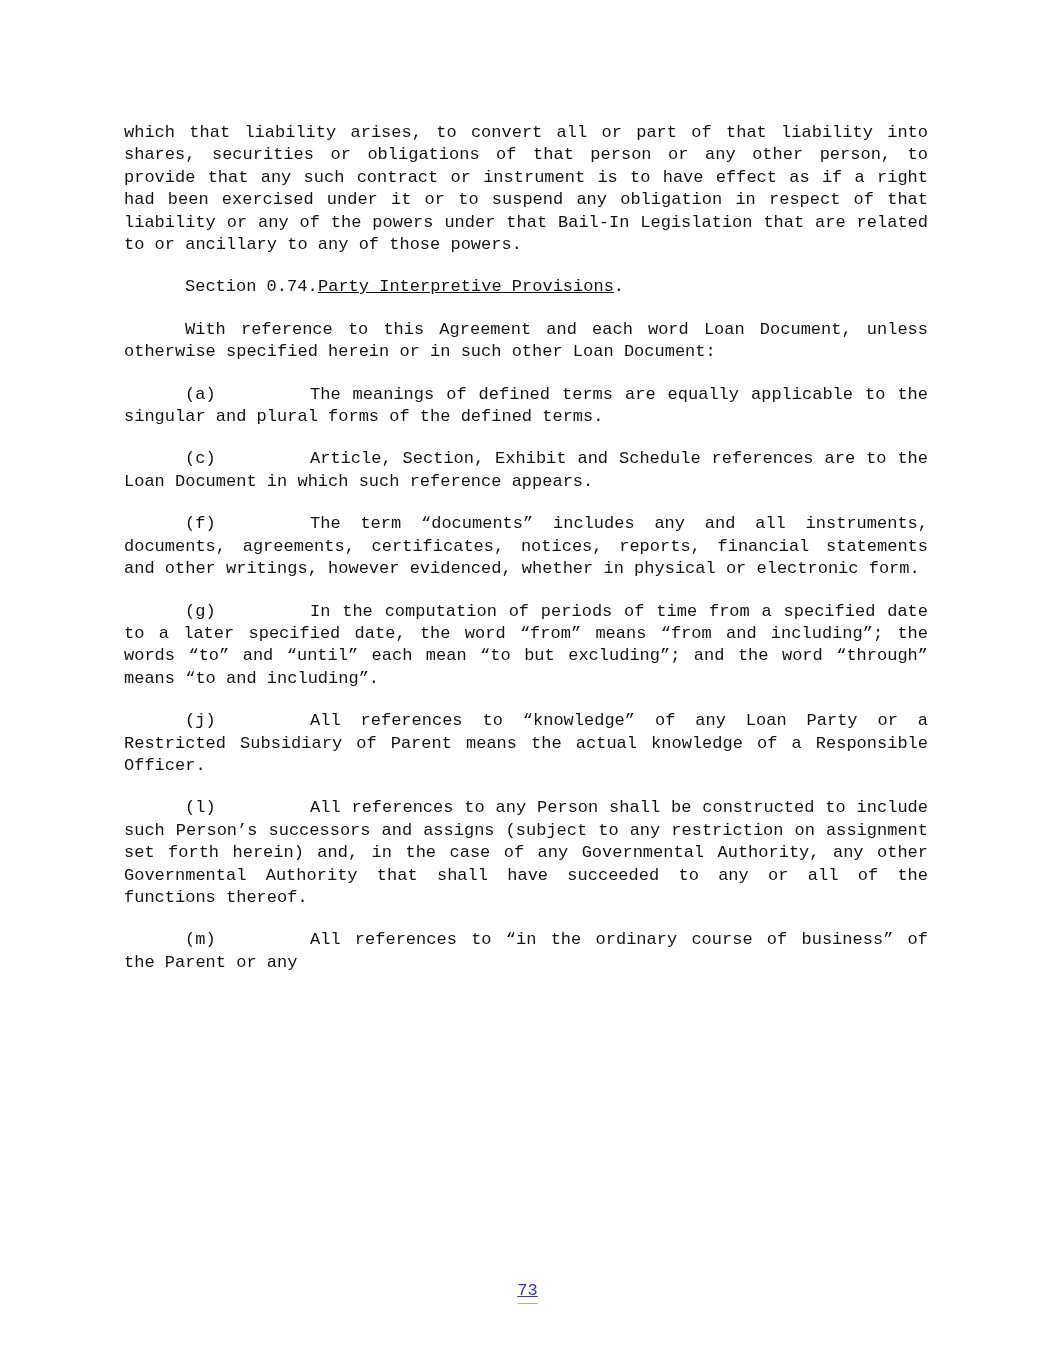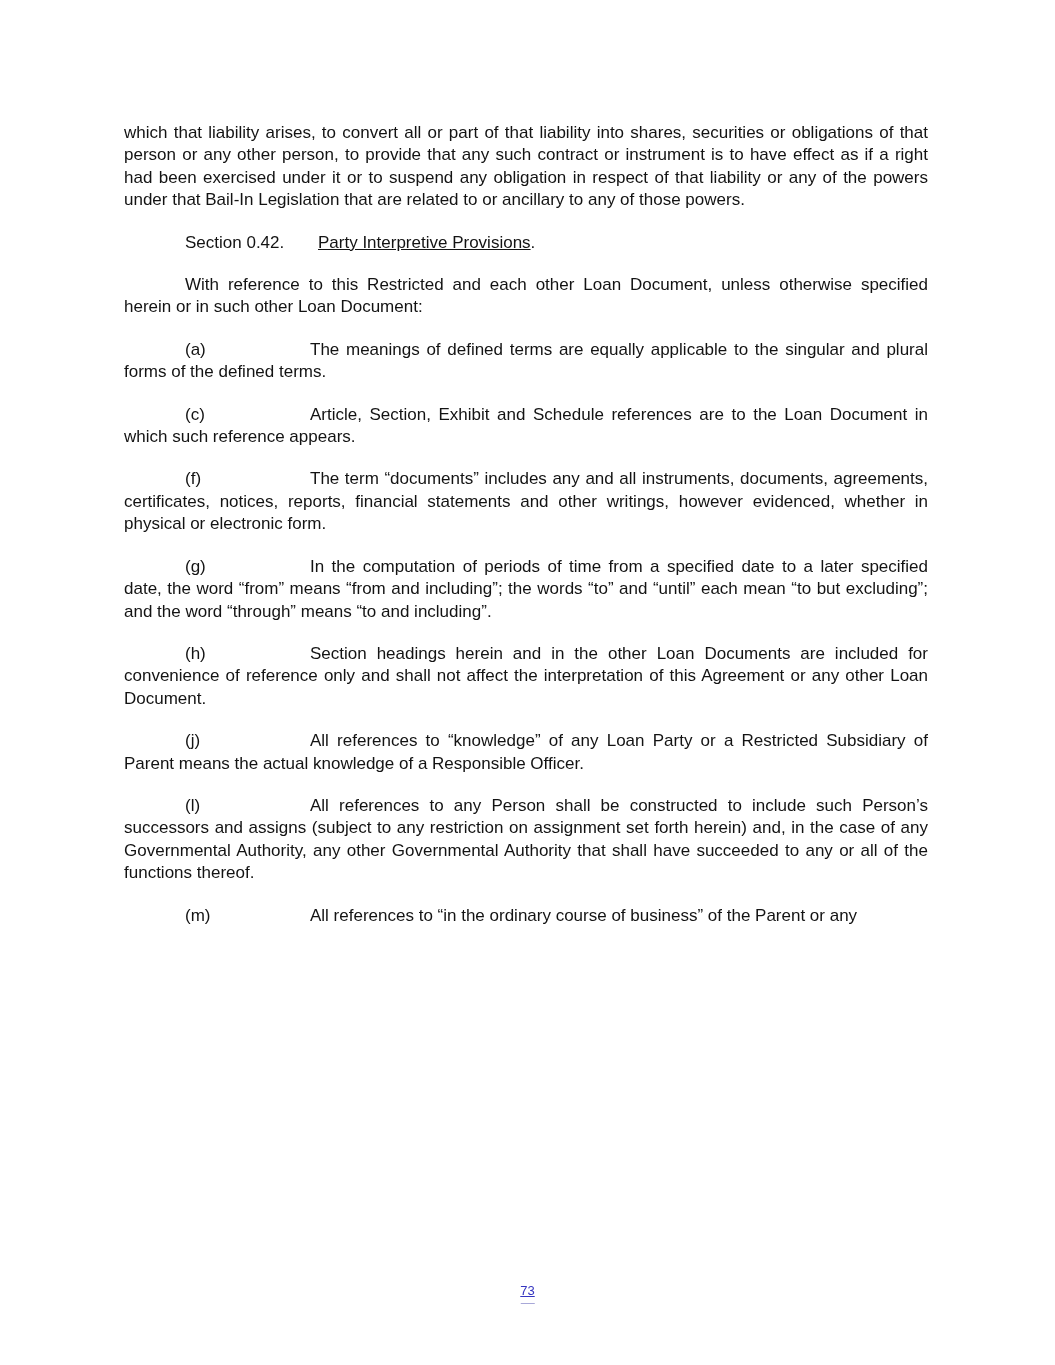--- a/index.html
+++ b/index.html
@@ -1,21 +1,21 @@
 <!DOCTYPE html>
 <html><head>
 <meta charset="utf-8">
 <style>
   html, body { margin: 0; padding: 0; background: #ffffff; }
   .page {
     position: relative;
     width: 1055px;
     height: 1365px;
     background: #ffffff;
-    font-family: Liberation Sans, sans-serif;
+    font-family: Liberation Mono, monospace;
     font-size: 17px;
     line-height: 22.4px;
     color: #131313;
     overflow: hidden;
   }
   .content {
     position: absolute;
     left: 124px;
     top: 122px;
     width: 804px;
@@ -25,52 +25,51 @@
   .indent { text-indent: 61px; }
   .heading { margin-left: 61px; text-align: left; }
   .sec-label { display: inline-block; width: 133px; }
   .sec-title { text-decoration: underline; }
   .num { display: inline-block; margin-left: 61px; width: 125px; }
   .pageno {
     position: absolute;
     top: 1280px;
     left: 50%;
     transform: translateX(-50%);
-    font-size: 13px;
+    font-size: 17px;
     color: #3535c0;
     text-decoration: underline;
     border-bottom: 1px solid #a8a8d8;
     padding-bottom: 1px;
     cursor: pointer;
   }
 </style>
 </head>
 <body>
 
 <div class="page">
   <div class="content">
 
     <p class="para">which that liability arises, to convert all or part of that liability into shares, securities or obligations of that person or any other person, to provide that any such contract or instrument is to have effect as if a right had been exercised under it or to suspend any obligation in respect of that liability or any of the powers under that Bail-In Legislation that are related to or ancillary to any of those powers.</p>
 
-    <p class="para heading"><span class="sec-label">Section 0.42.</span><span class="sec-title">Party Interpretive Provisions</span><span>.</span></p>
+    <p class="para heading"><span class="sec-label">Section 0.74.</span><span class="sec-title">Party Interpretive Provisions</span><span>.</span></p>
 
-    <p class="para indent">With reference to this Restricted and each other Loan Document, unless otherwise specified herein or in such other Loan Document:</p>
+    <p class="para indent">With reference to this Agreement and each word Loan Document, unless otherwise specified herein or in such other Loan Document:</p>
 
     <p class="para"><span class="num">(a)</span><span>The meanings of defined terms are equally applicable to the singular and plural forms of the defined terms.</span></p>
 
 
     <p class="para"><span class="num">(c)</span><span>Article, Section, Exhibit and Schedule references are to the Loan Document in which such reference appears.</span></p>
 
 
 
     <p class="para"><span class="num">(f)</span><span>The term “documents” includes any and all instruments, documents, agreements, certificates, notices, reports, financial statements and other writings, however evidenced, whether in physical or electronic form.</span></p>
 
     <p class="para"><span class="num">(g)</span><span>In the computation of periods of time from a specified date to a later specified date, the word “from” means “from and including”; the words “to” and “until” each mean “to but excluding”; and the word “through” means “to and including”.</span></p>
 
-    <p class="para"><span class="num">(h)</span><span>Section headings herein and in the other Loan Documents are included for convenience of reference only and shall not affect the interpretation of this Agreement or any other Loan Document.</span></p>
 
 
     <p class="para"><span class="num">(j)</span><span>All references to “knowledge” of any Loan Party or a Restricted Subsidiary of Parent means the actual knowledge of a Responsible Officer.</span></p>
 
 
     <p class="para"><span class="num">(l)</span><span>All references to any Person shall be constructed to include such Person’s successors and assigns (subject to any restriction on assignment set forth herein) and, in the case of any Governmental Authority, any other Governmental Authority that shall have succeeded to any or all of the functions thereof.</span></p>
 
     <p class="para"><span class="num">(m)</span><span>All references to “in the ordinary course of business” of the Parent or any</span></p>
 
   </div>

